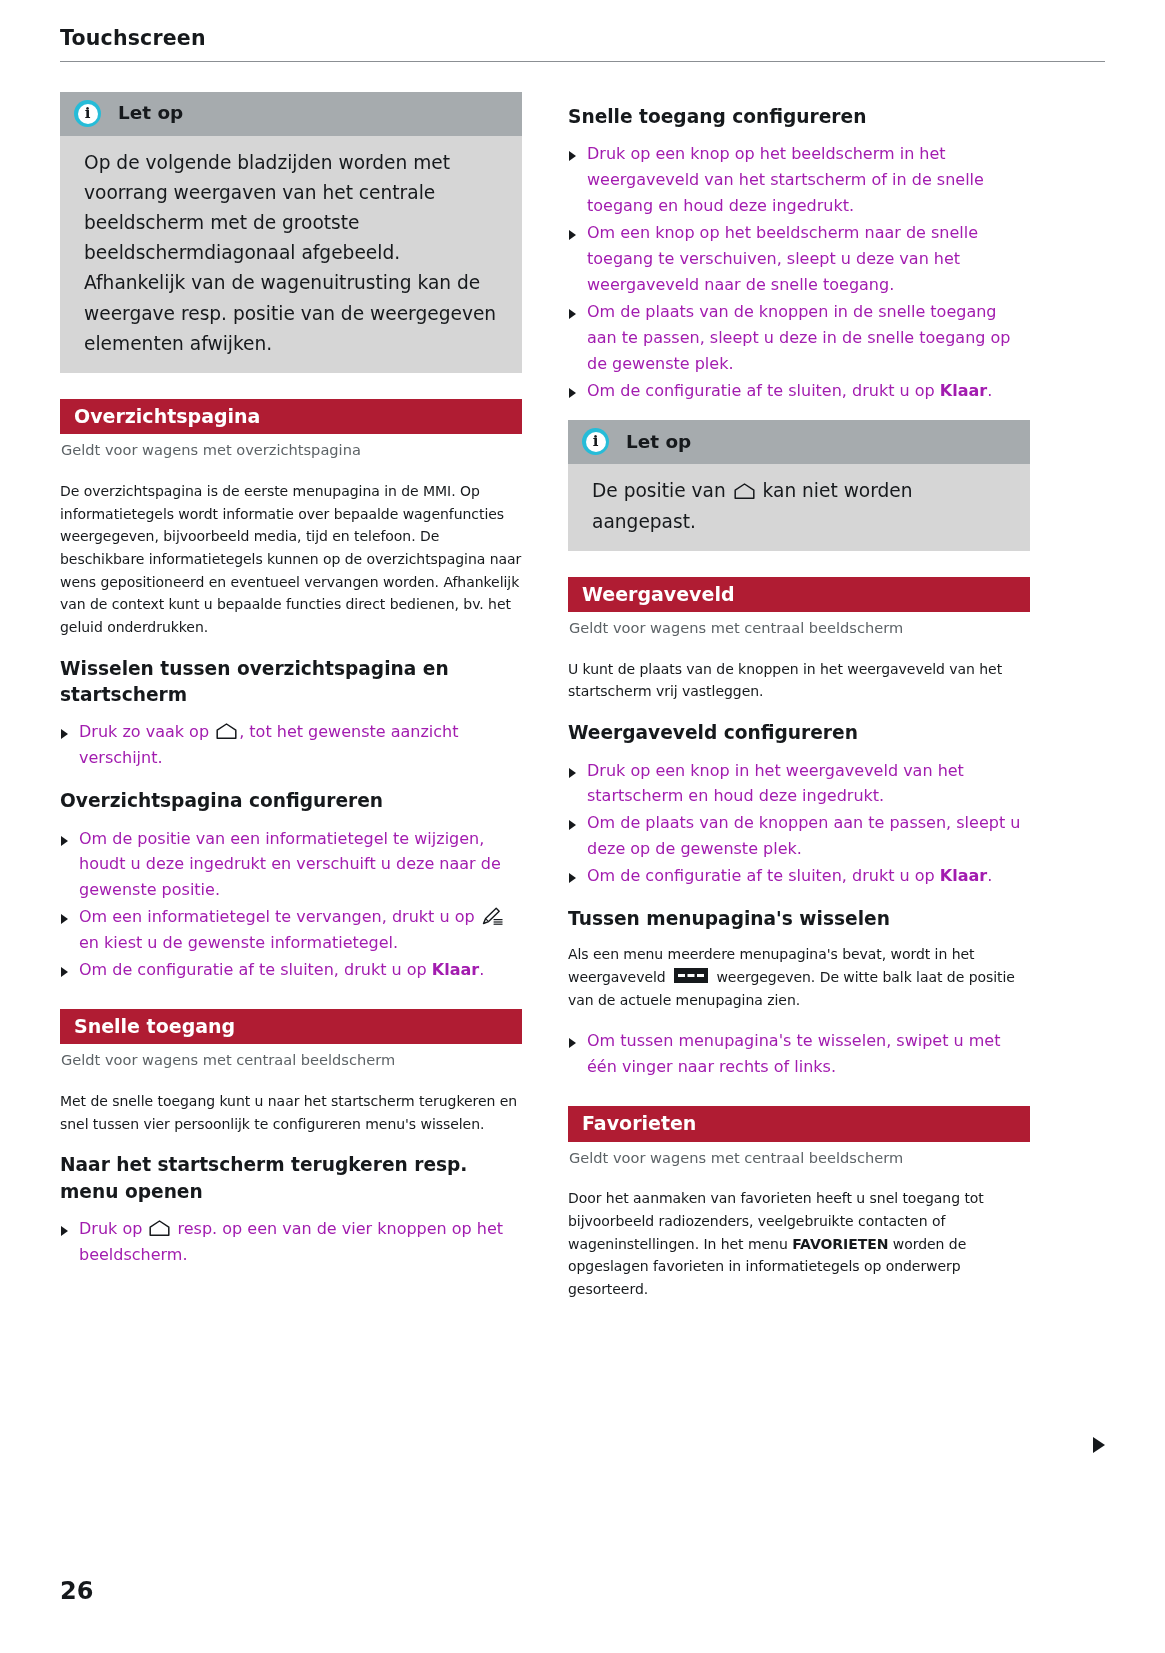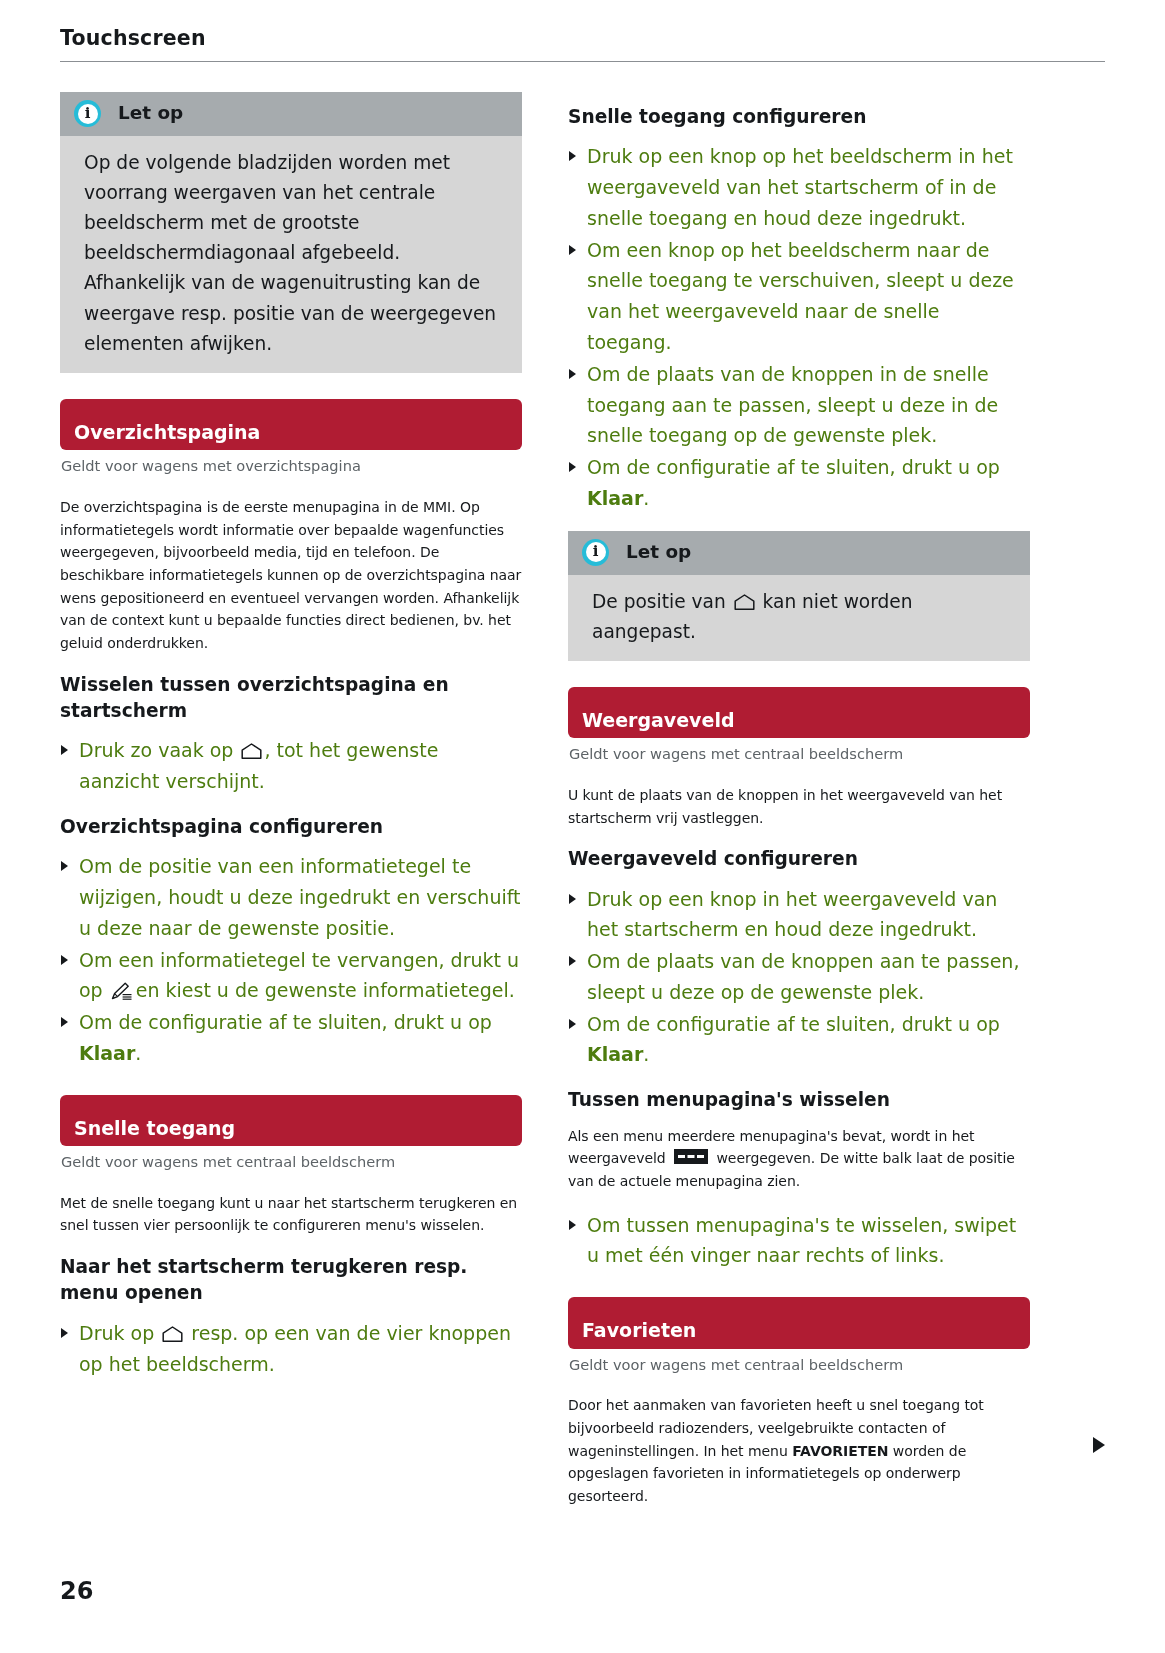--- a/index.html
+++ b/index.html
@@ -42,24 +42,23 @@
     font-size: 18.6px; font-weight: bold; line-height: 1.42;
     color: #16191c; margin: 15px 0 11px 0;
   }
   .sub-head.first { margin-top: 16px; }
 
   
   .sec-bar {
     background: #b01c33;
     color: #ffffff;
     font-size: 19px; font-weight: bold;
-    padding: 22px 0 7px 14px;
+    padding: 6px 0 7px 14px;
     margin: 26px 0 0 0;
     line-height: 1.18;
-    border-radius: 6px;
   }
   .sec-sub {
     font-size: 14.6px; color: #5d6367; line-height: 1.35;
     margin: 6px 0 20px 1px;
   }
 
   
   .note { margin: 4px 0 24px 0; }
   .note-head {
     background: #a6abae; display: flex; align-items: center;
@@ -89,21 +88,21 @@
   .icon-info .ltr {
     font-family: "DejaVu Serif", serif;
     font-size: 15px; font-weight: bold; color: #16191c;
     line-height: 1; margin-top: -1px;
   }
 
   
   ul.bl { list-style: none; margin: 0 0 17px 0; padding: 0; }
   ul.bl li {
     position: relative; padding-left: 19px;
-    font-size: 19px; line-height: 1.62; color: #4d7c0f;
+    font-size: 16px; line-height: 1.62; color: #a21caf;
     margin-bottom: 1px;
   }
   ul.bl li .tri {
     position: absolute; left: 1px; top: 10px;
     width: 0; height: 0;
     border-left: 7.5px solid #16191c;
     border-top: 5px solid transparent;
     border-bottom: 5px solid transparent;
   }
   b, strong { font-weight: bold; }

